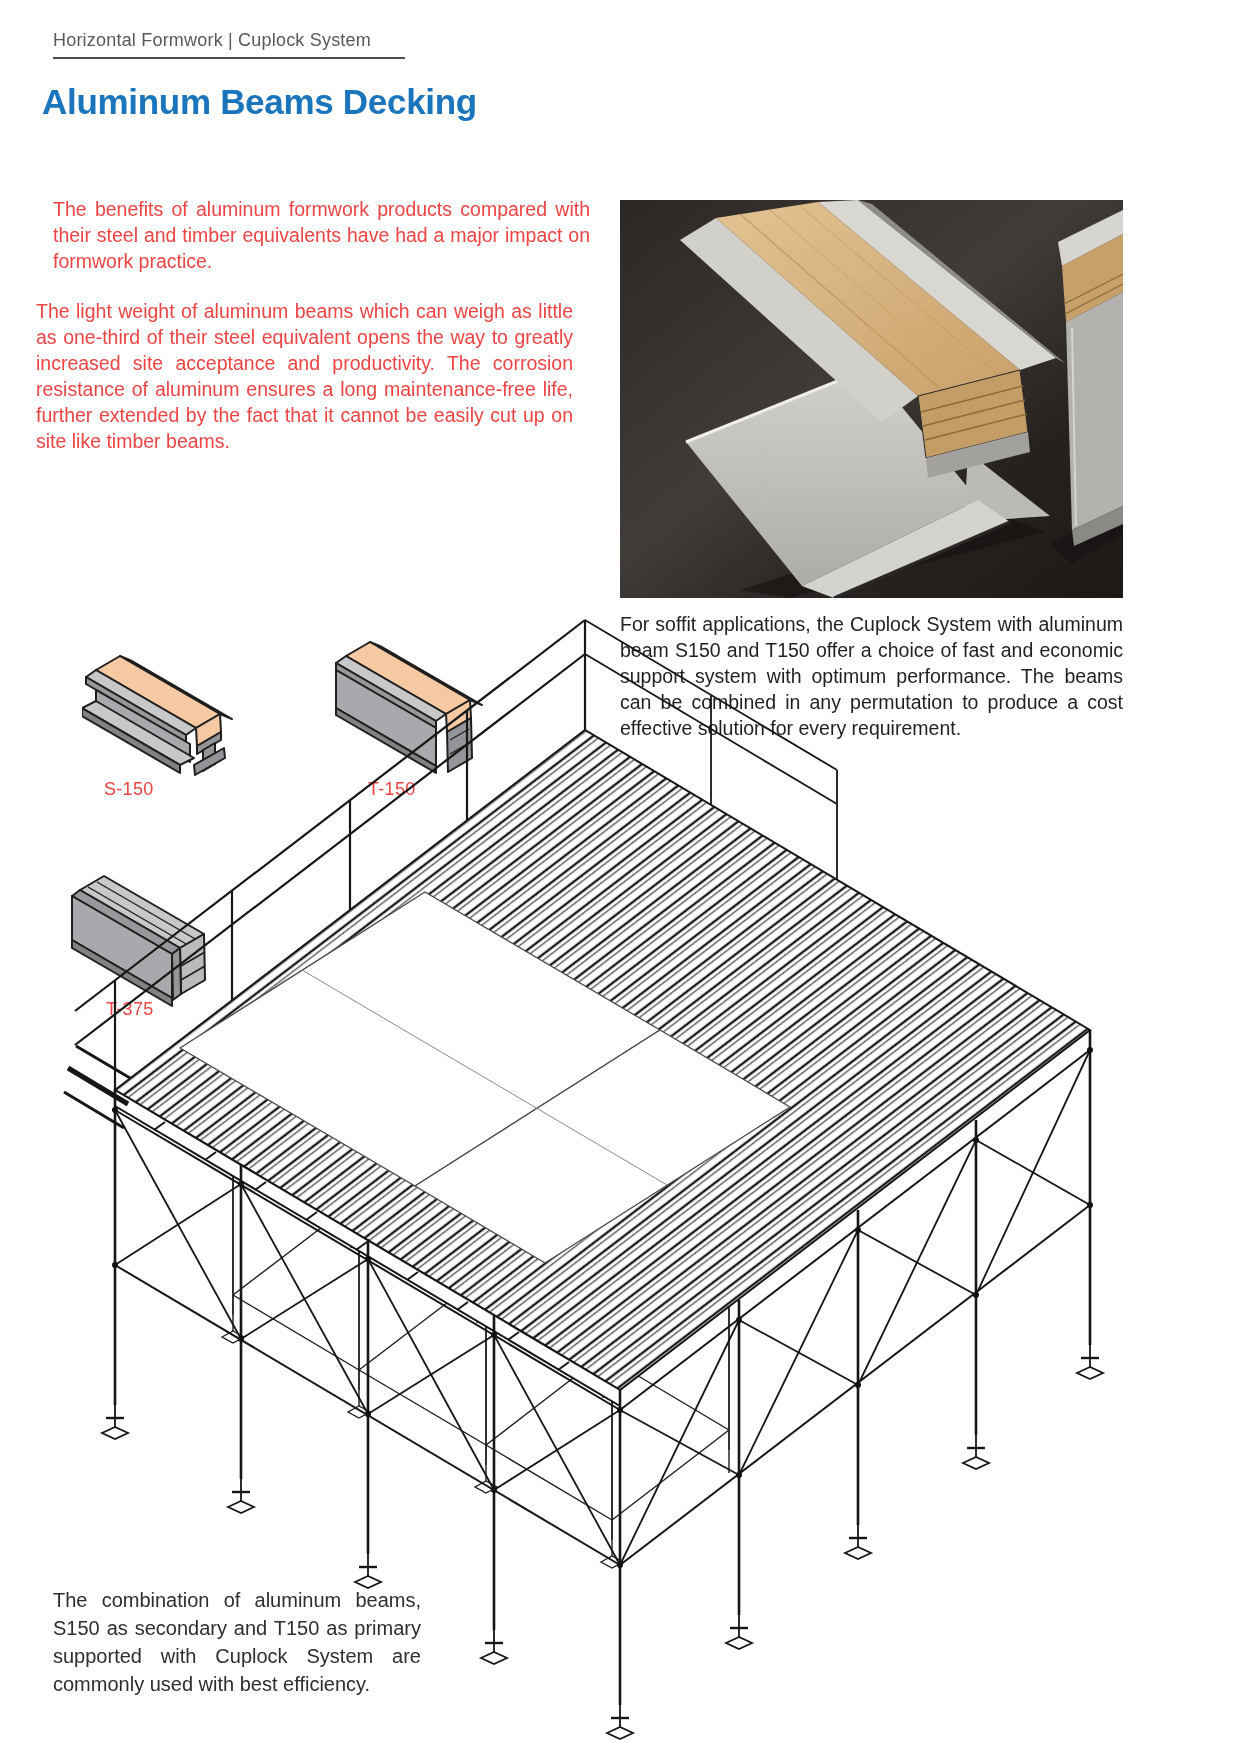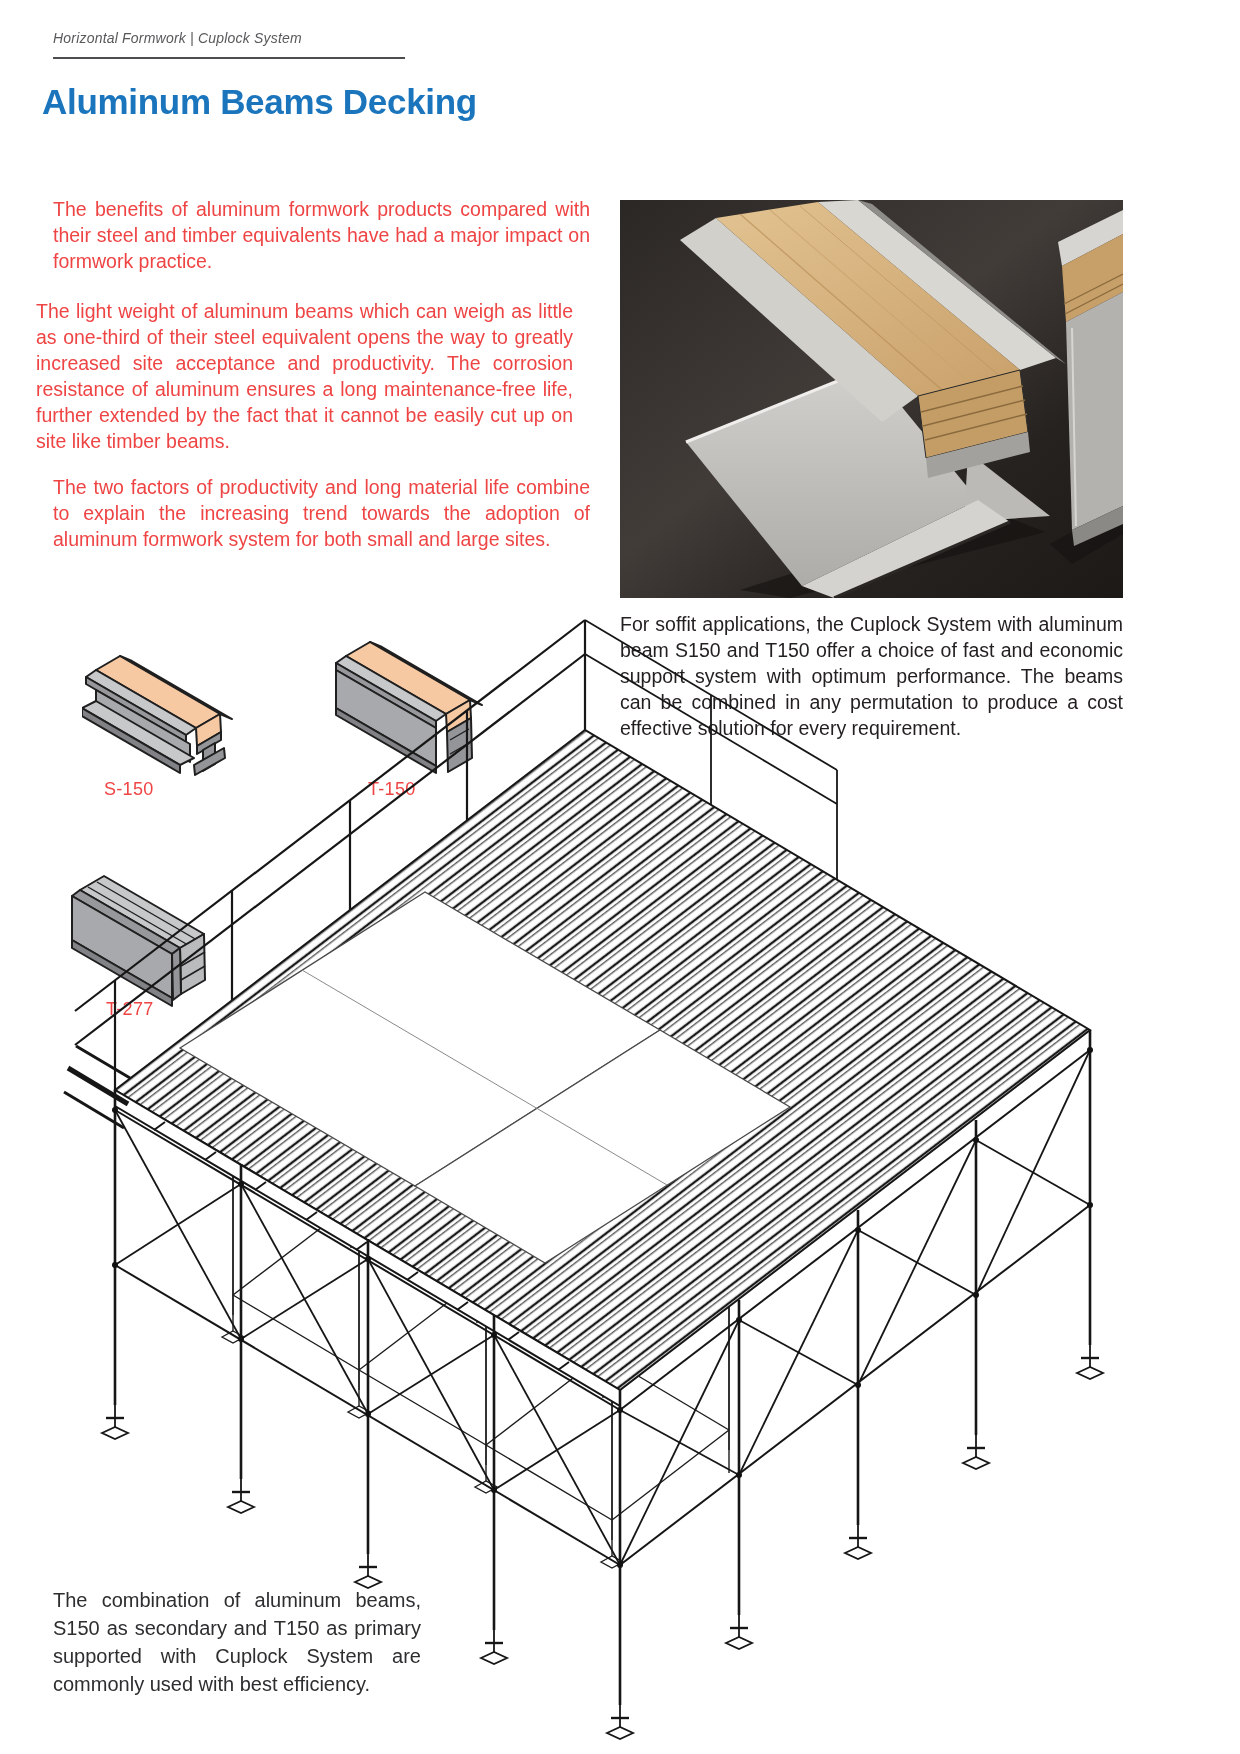--- a/index.html
+++ b/index.html
@@ -2,21 +2,21 @@
 <html><head>
 <meta charset="utf-8">
 <style>
   html,body{margin:0;padding:0;background:#e8e8e8;}
   #page{
     position:relative;width:1240px;height:1754px;background:#ffffff;
     font-family:"Liberation Sans",sans-serif;color:#231f20;overflow:hidden;
     margin:0 auto;
   }
   .abs{position:absolute;}
-  .breadcrumb{left:53px;top:30px;font-size:14px;color:#58595b;letter-spacing:.2px;font-style:italic;}
+  .breadcrumb{left:53px;top:30px;font-size:18px;color:#58595b;letter-spacing:.2px;}
   .rule{left:53px;top:57px;width:352px;height:2px;background:#4d4d4f;}
   .title{left:42px;top:82px;font-size:35px;font-weight:bold;color:#1b75bc;letter-spacing:-.3px;}
   .para{width:537px;text-align:justify;font-size:19.5px;line-height:26px;color:#ef4444;}
   .p1{left:53px;top:196px;}
   .p2{left:36px;top:298px;}
   .p3{left:53px;top:474px;}
   .caption{left:620px;top:611px;width:503px;text-align:justify;font-size:19.5px;line-height:26px;}
   .photo{left:620px;top:200px;width:503px;height:398px;}
   .beamlabel{font-size:18px;color:#ef4444;letter-spacing:.3px;}
   .lbl-s150{left:104px;top:779px;}
@@ -29,21 +29,20 @@
 <body>
 
 <div id="page">
 
   <div class="abs breadcrumb">Horizontal Formwork | Cuplock System</div>
   <div class="abs rule"></div>
   <div class="abs title">Aluminum Beams Decking</div>
 
   <div class="abs para p1">The benefits of aluminum formwork products compared with their steel and timber equivalents have had a major impact on formwork practice.</div>
   <div class="abs para p2">The light weight of aluminum beams which can weigh as little as one-third of their steel equivalent opens the way to greatly increased site acceptance and productivity. The corrosion resistance of aluminum ensures a long maintenance-free life, further extended by the fact that it cannot be easily cut up on site like timber beams.</div>
-  <div class="abs para p3">The two factors of productivity and long material life combine to explain the increasing trend towards the adoption of aluminum formwork system for both small and large sites.</div>
 
   <div class="abs photo">
     <svg width="503" height="398" viewBox="0 0 503 398">
       <defs>
         <linearGradient id="pgbg" x1="0" y1="0" x2="1" y2="1">
           <stop offset="0" stop-color="#2b2725"></stop>
           <stop offset="0.45" stop-color="#413c38"></stop>
           <stop offset="0.72" stop-color="#262220"></stop>
           <stop offset="1" stop-color="#1c1917"></stop>
         </linearGradient>
@@ -139,21 +138,21 @@
         <polygon points="2,28 10,22 110,80 102,86" fill="#96989b"></polygon>
         <polygon points="2,28 102,86 102,130 2,72" fill="#a7a9ac"></polygon>
         <polygon points="2,72 102,130 102,138 2,80" fill="#808285"></polygon>
         <polygon points="110,80 134,66 135,112 111,126" fill="#b9bbbd"></polygon>
         <line x1="111" y1="98" x2="135" y2="84" stroke-width="1.6"></line>
         <line x1="111" y1="112" x2="135" y2="98" stroke-width="1.6"></line>
         <polygon points="102,86 110,80 111,126 103,132" fill="#939598"></polygon>
       </g>
     </svg>
   </div>
-  <div class="abs beamlabel lbl-t225">T-277</div>
+  <div class="abs beamlabel lbl-t225">T-375</div>
 
   <div class="abs" style="left:40px;top:600px;width:1160px;height:1150px;">
     <svg width="1160" height="1150" viewBox="0 0 1160 1150">
       <defs>
         <pattern id="bh" width="13" height="13" patternUnits="userSpaceOnUse" patternTransform="rotate(-37.4)">
           <rect width="13" height="13" fill="#ffffff"></rect>
           <line x1="0" y1="2" x2="13" y2="2" stroke="#191919" stroke-width="2.4"></line>
           <line x1="0" y1="6.8" x2="13" y2="6.8" stroke="#191919" stroke-width="1"></line>
         </pattern>
       </defs>

